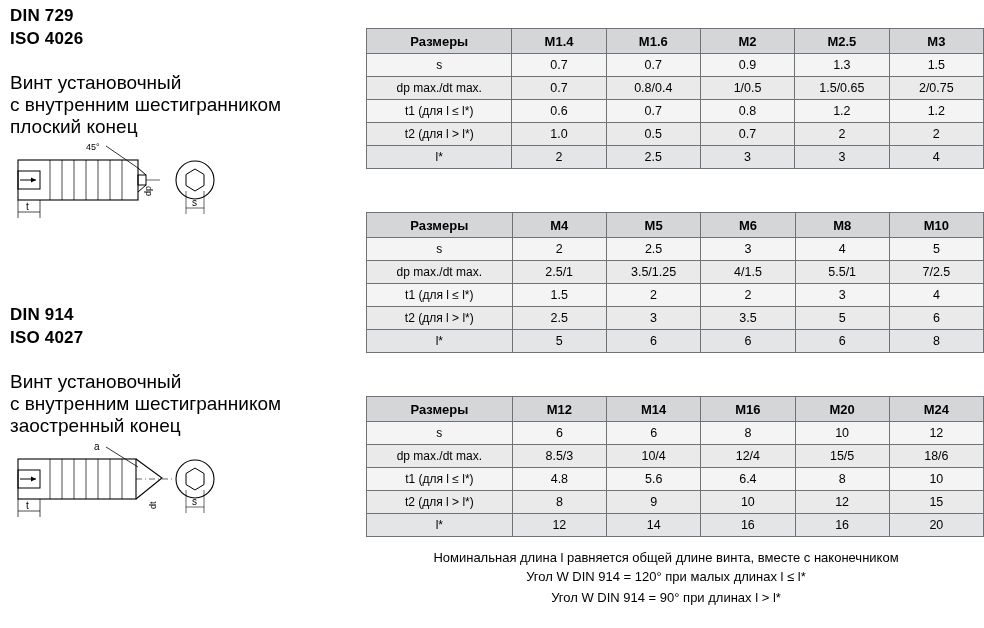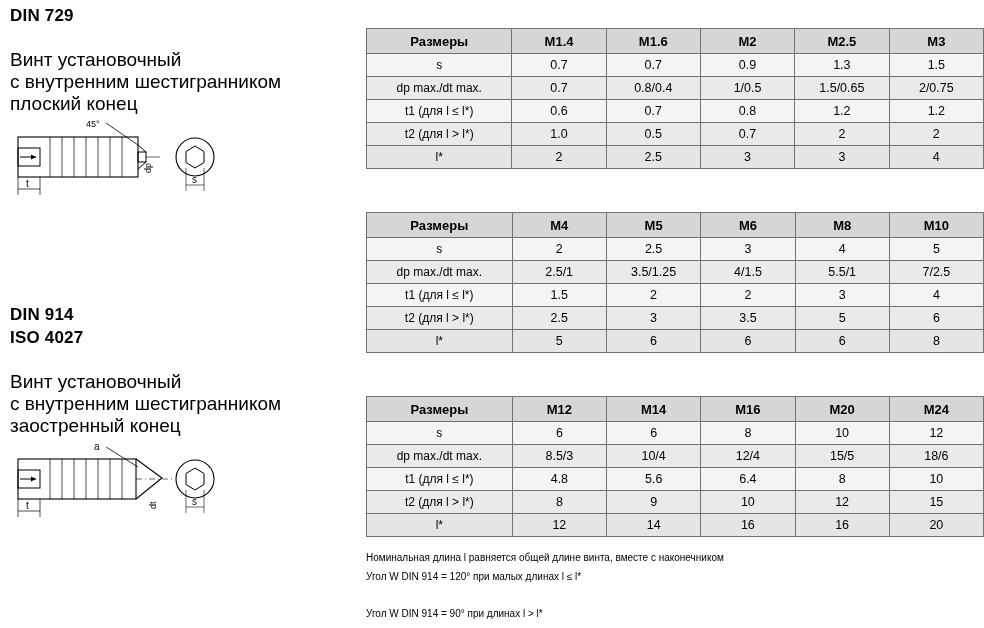--- a/index.html
+++ b/index.html
@@ -81,35 +81,37 @@
 
   col.c0 { width: 148px; }
   col.cx { width: 96px; }
 
   
   .notes {
     position: absolute;
     left: 366px;
     top: 548px;
     width: 600px;
-    font-size: 10px;
+    font-size: 13px;
     line-height: 19px;
+    text-align: center;
   }
   .notes .n2 { }
-  .notes .n3 { margin-top: 18px; }
+  .notes .n3 { margin-top: 2px; }
 </style>
 </head>
 <body>
 
 <div class="page">
 
   <div class="left-col">
 
     <div class="block-1">
       <div class="std-title">DIN 729</div>
+      <div class="std-title">ISO 4026</div>
       <div class="desc">
         <div>Винт установочный</div>
         <div>с внутренним шестигранником</div>
         <div>плоский конец</div>
       </div>
       <div class="drawing">
         <svg width="230" height="90" viewBox="0 0 230 90" xmlns="http://www.w3.org/2000/svg">
 
           <rect x="8" y="22" width="120" height="40" fill="none" stroke="#000" stroke-width="1.1"></rect>
 

